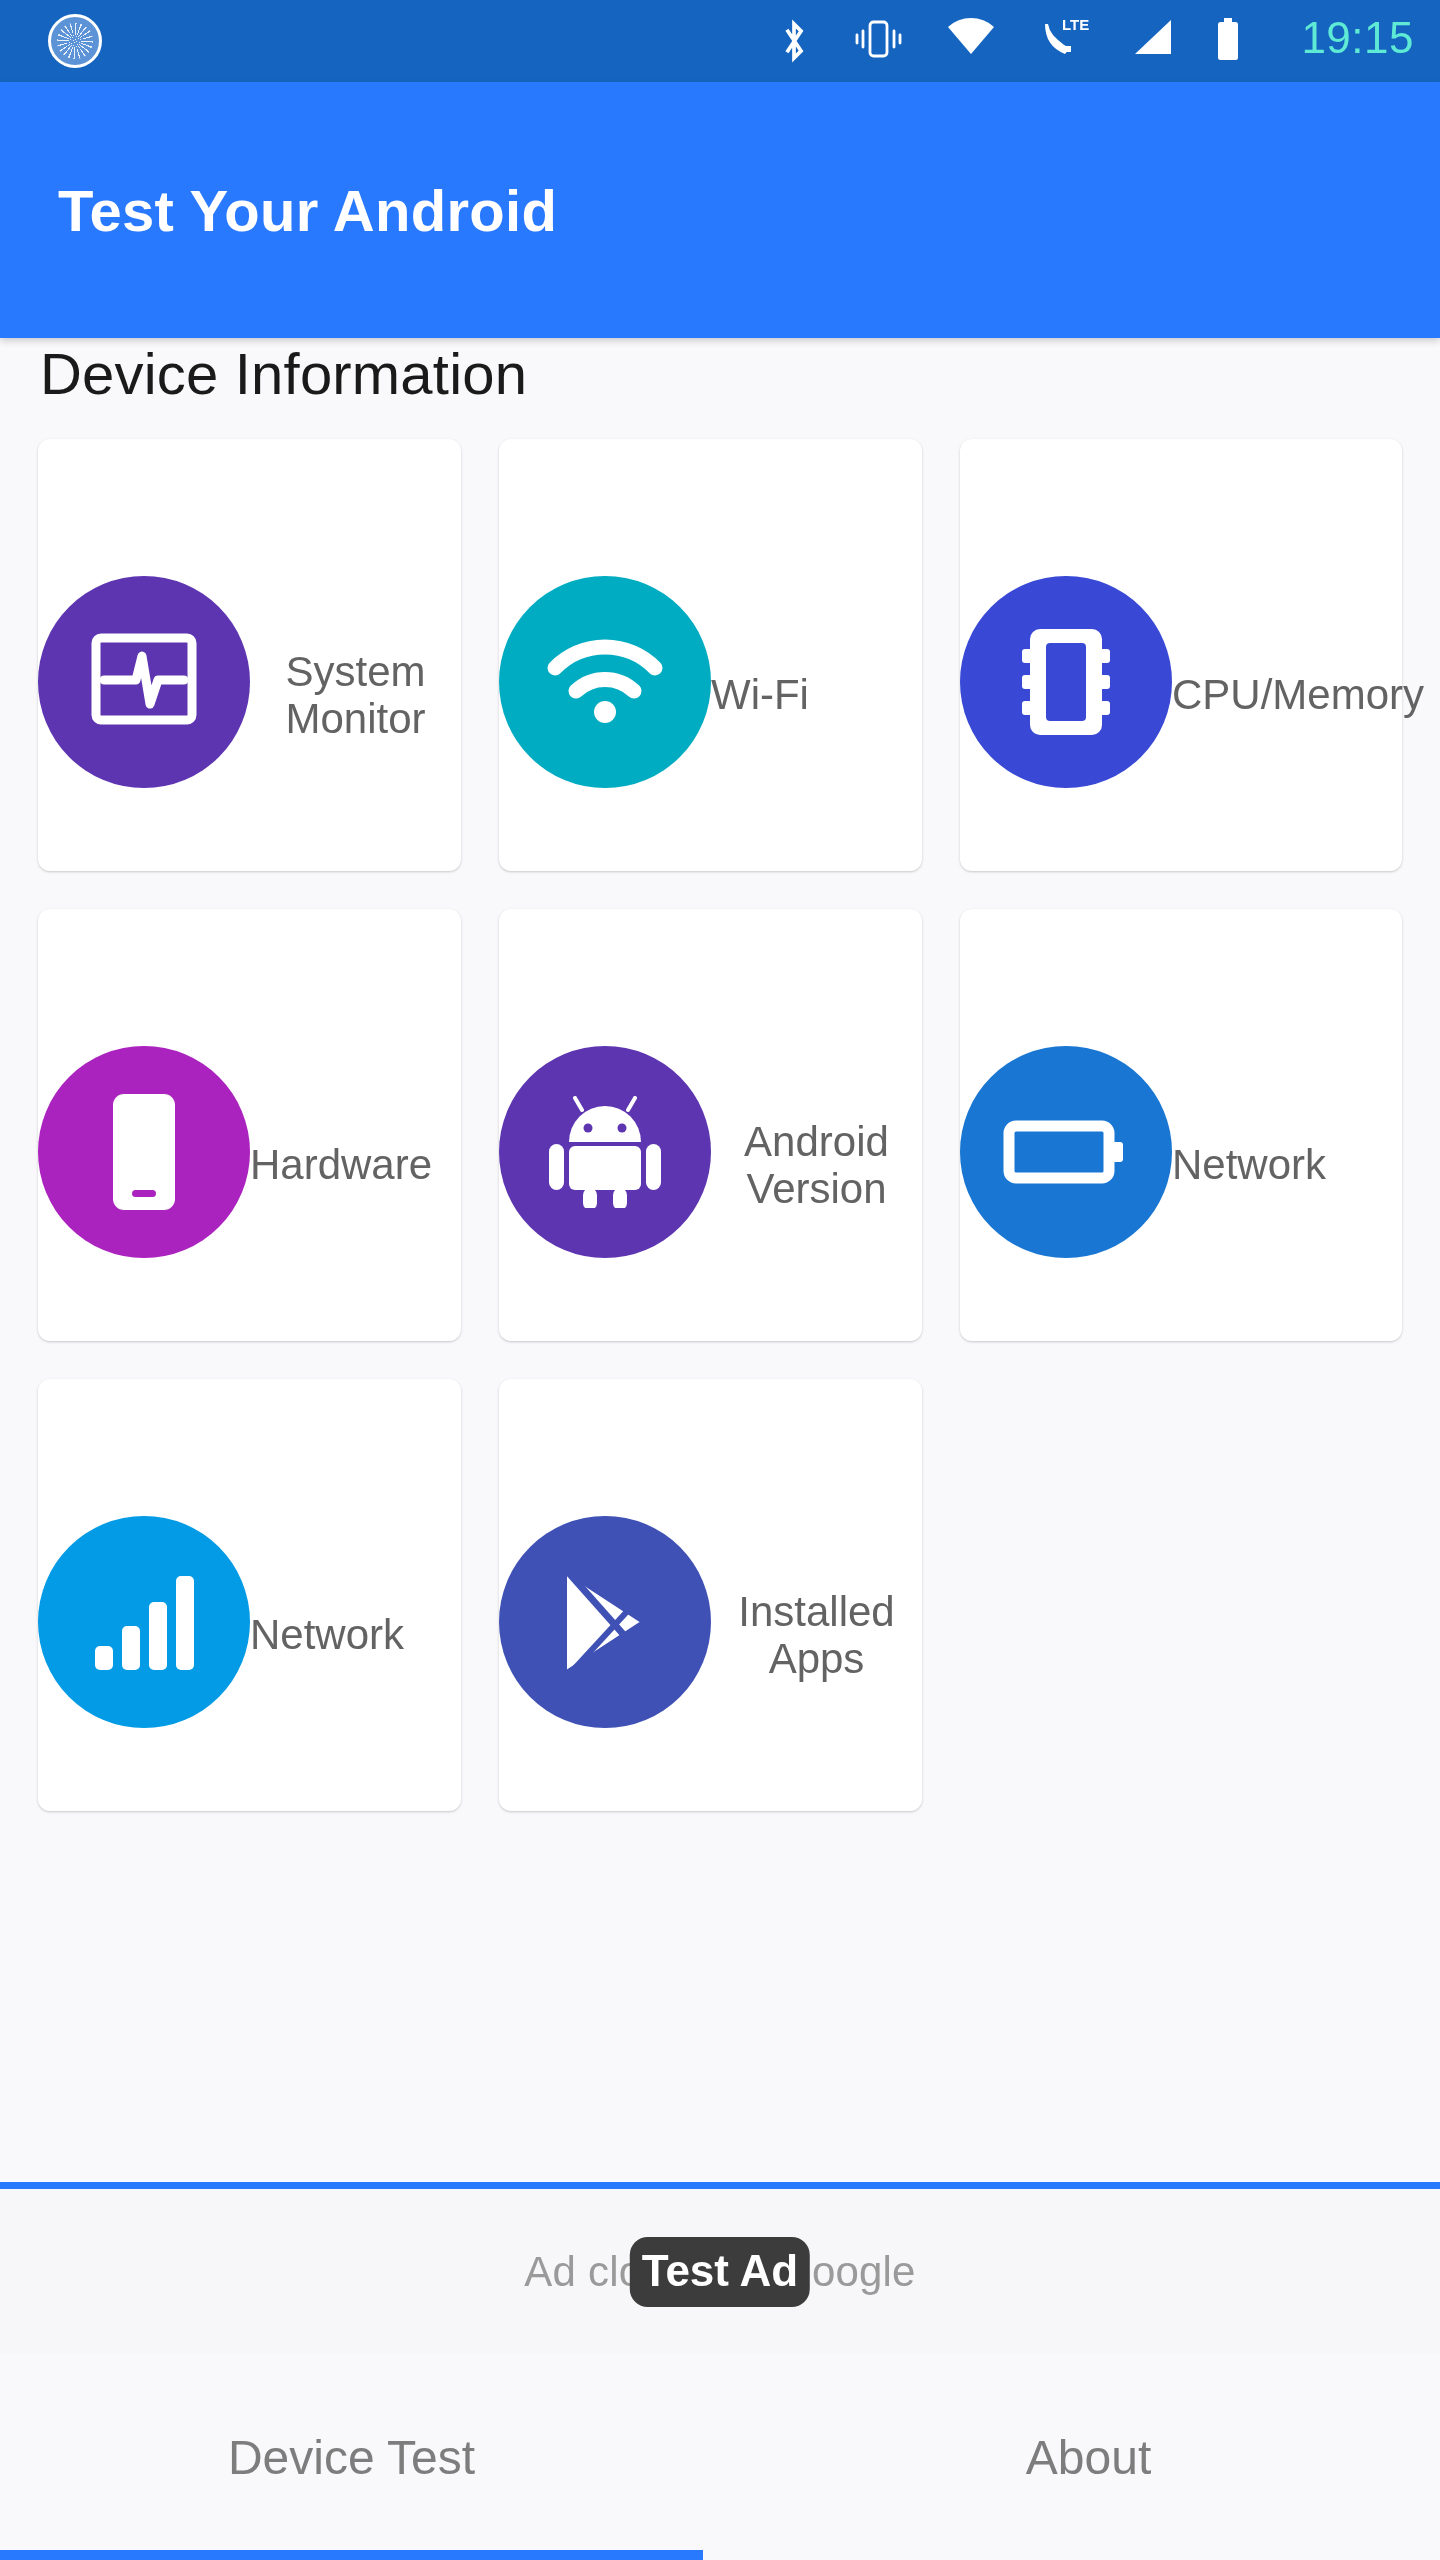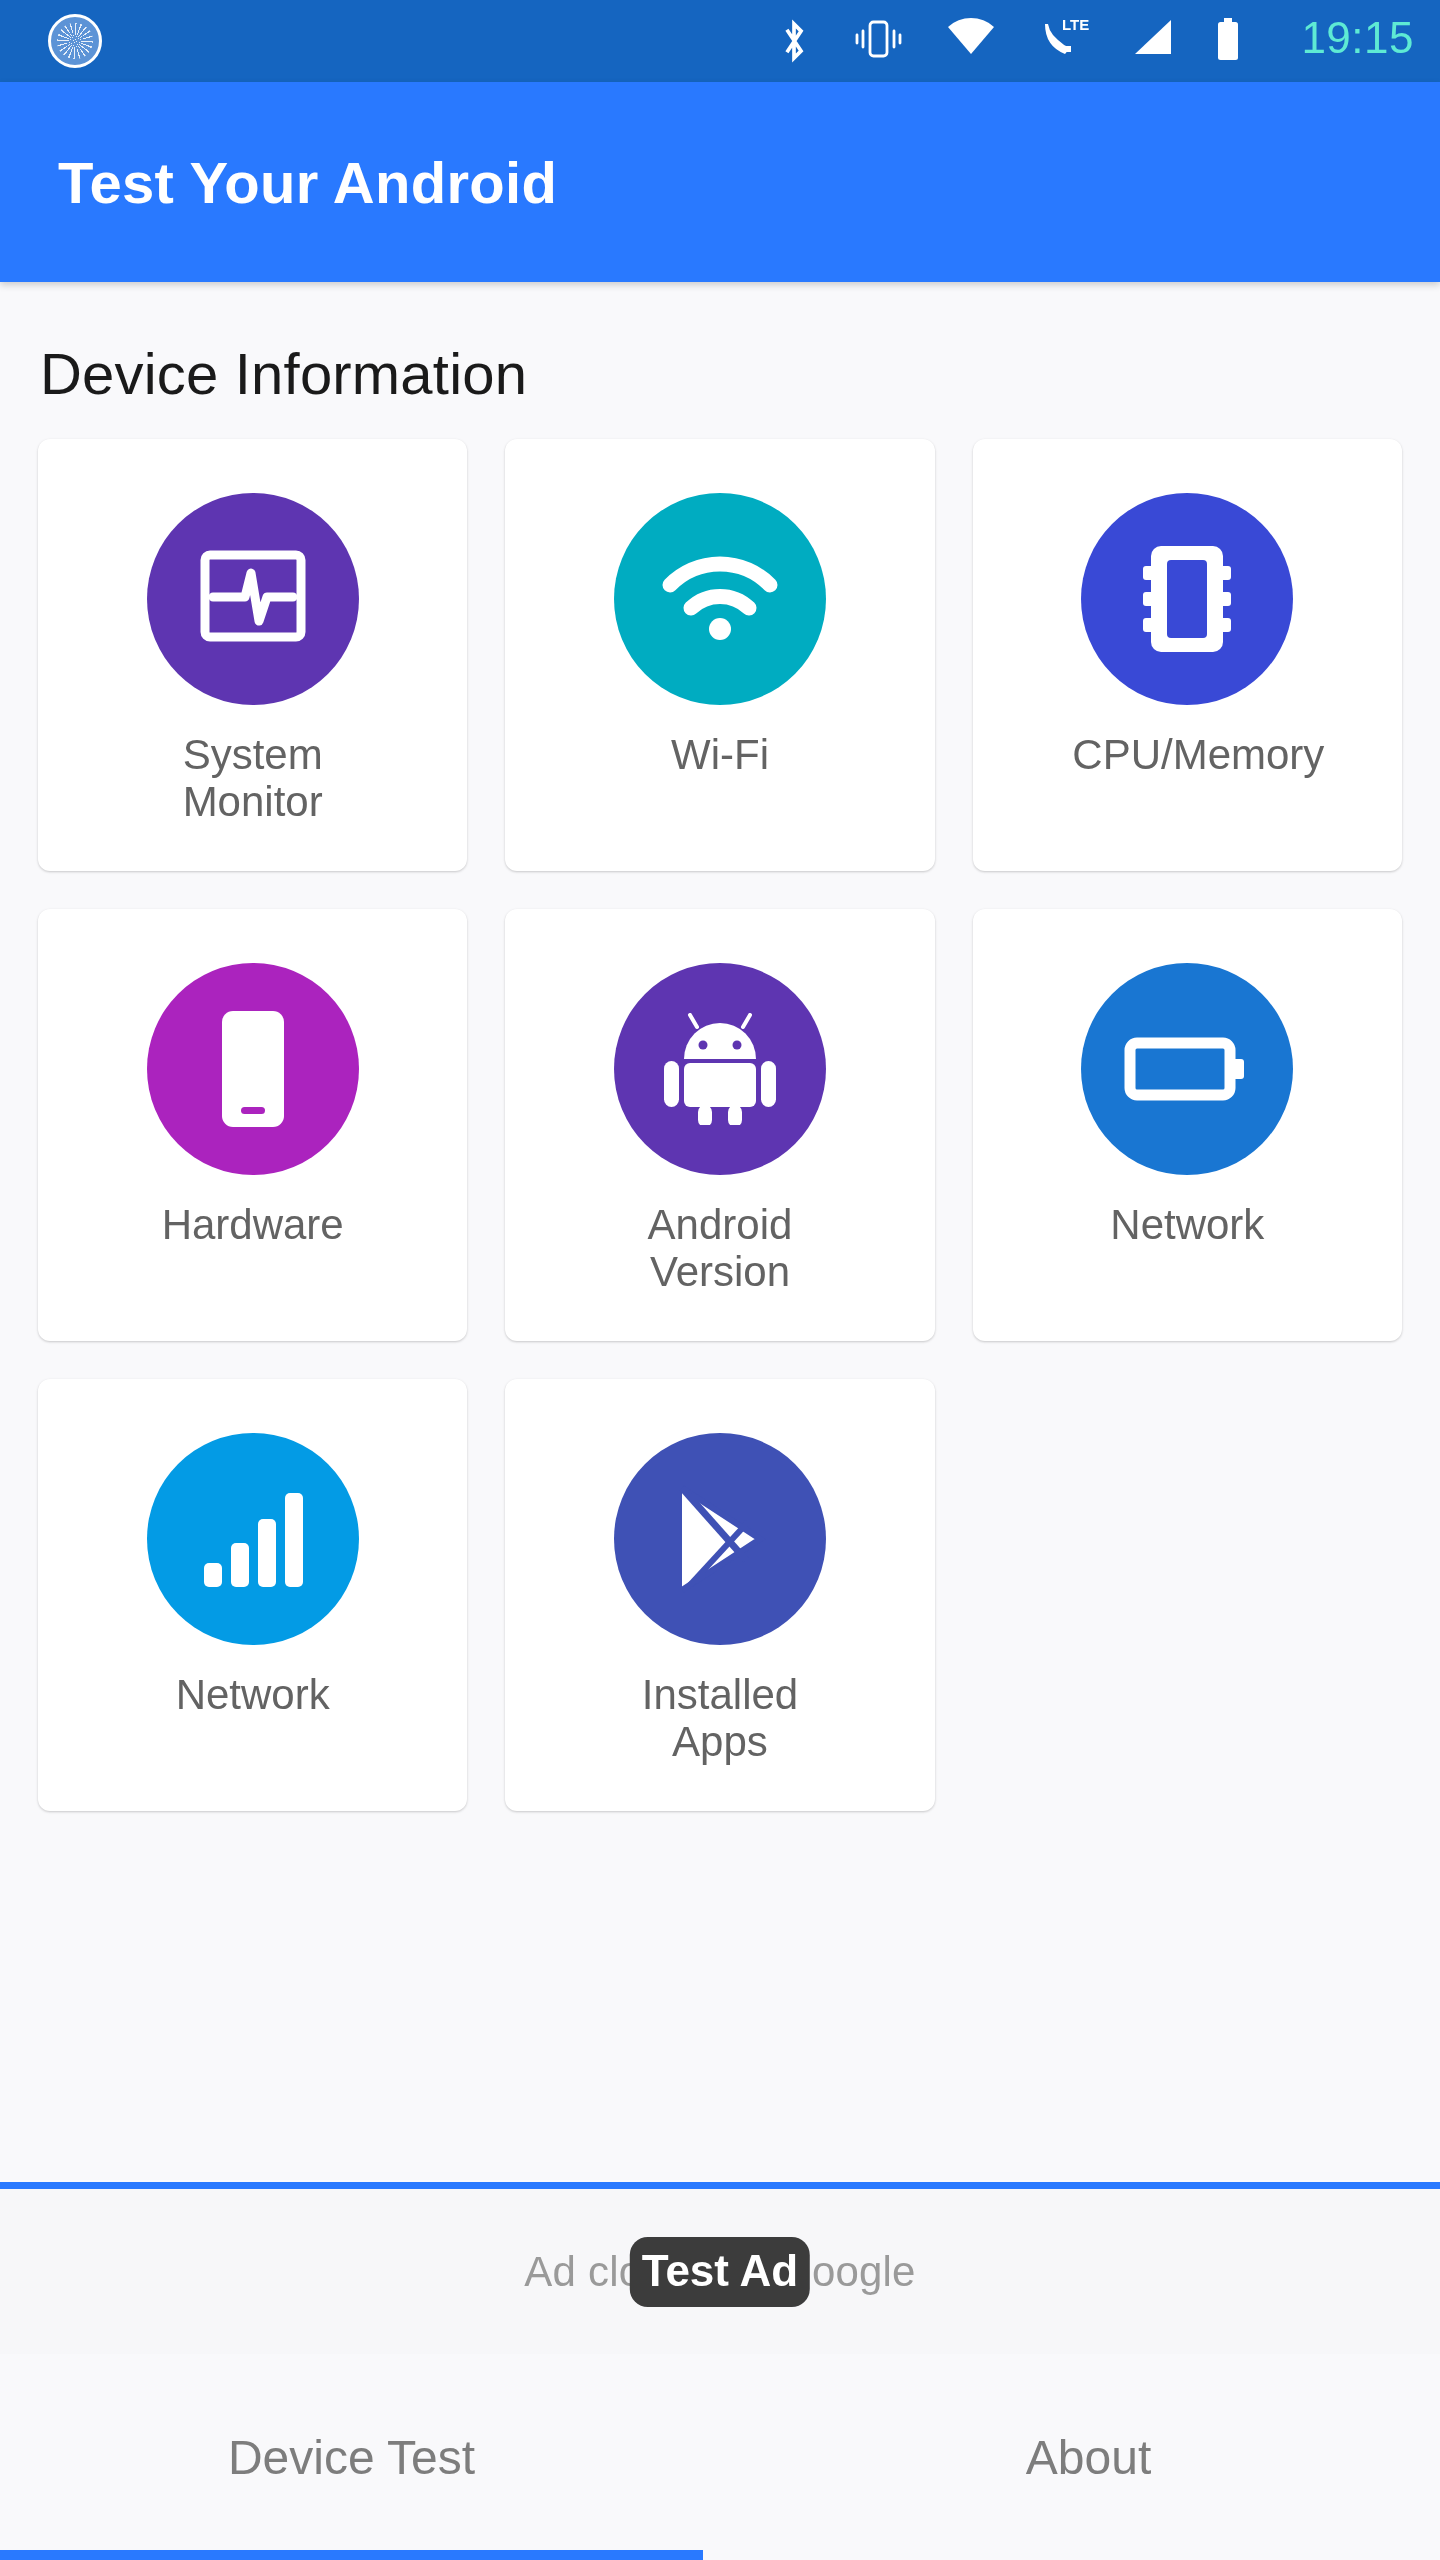--- a/index.html
+++ b/index.html
@@ -34,21 +34,21 @@
   }
   .status-right{ display:flex; align-items:flex-start; gap:40px; }
   .sb-ico{ display:block; }
   .clock{
     font-size:44px; font-weight:400; letter-spacing:.5px;
     margin-left:20px; color:#5eead4; line-height:1;
   }
 
   
   .app-bar{
-    height:200px; width:100%;
+    height:256px; width:100%;
     background:#2979FF;
     display:flex; align-items:center;
     padding-left:58px;
     box-shadow:0 3px 7px rgba(0,0,0,.18);
     position:relative; z-index:5;
   }
   .app-bar-title{
     color:#ffffff; font-size:58px; font-weight:bold; letter-spacing:.3px;
   }
 
@@ -67,21 +67,21 @@
   .grid{
     display:grid;
     grid-template-columns:repeat(3, 1fr);
     gap:38px 38px;
   }
   .card{
     background:#FFFFFF;
     border-radius:12px;
     height:432px;
     box-shadow:0 1px 3px rgba(0,0,0,.13), 0 1px 2px rgba(0,0,0,.08);
-    display:flex; flex-direction:column;
+    display:flex; 
     align-items:center; justify-content:flex-start;
     padding-top:54px;
   }
   .icon-circle{
     width:212px; height:212px; border-radius:50%;
     display:flex; align-items:center; justify-content:center;
     flex:0 0 auto;
   }
   .card-label{
     margin-top:26px;

